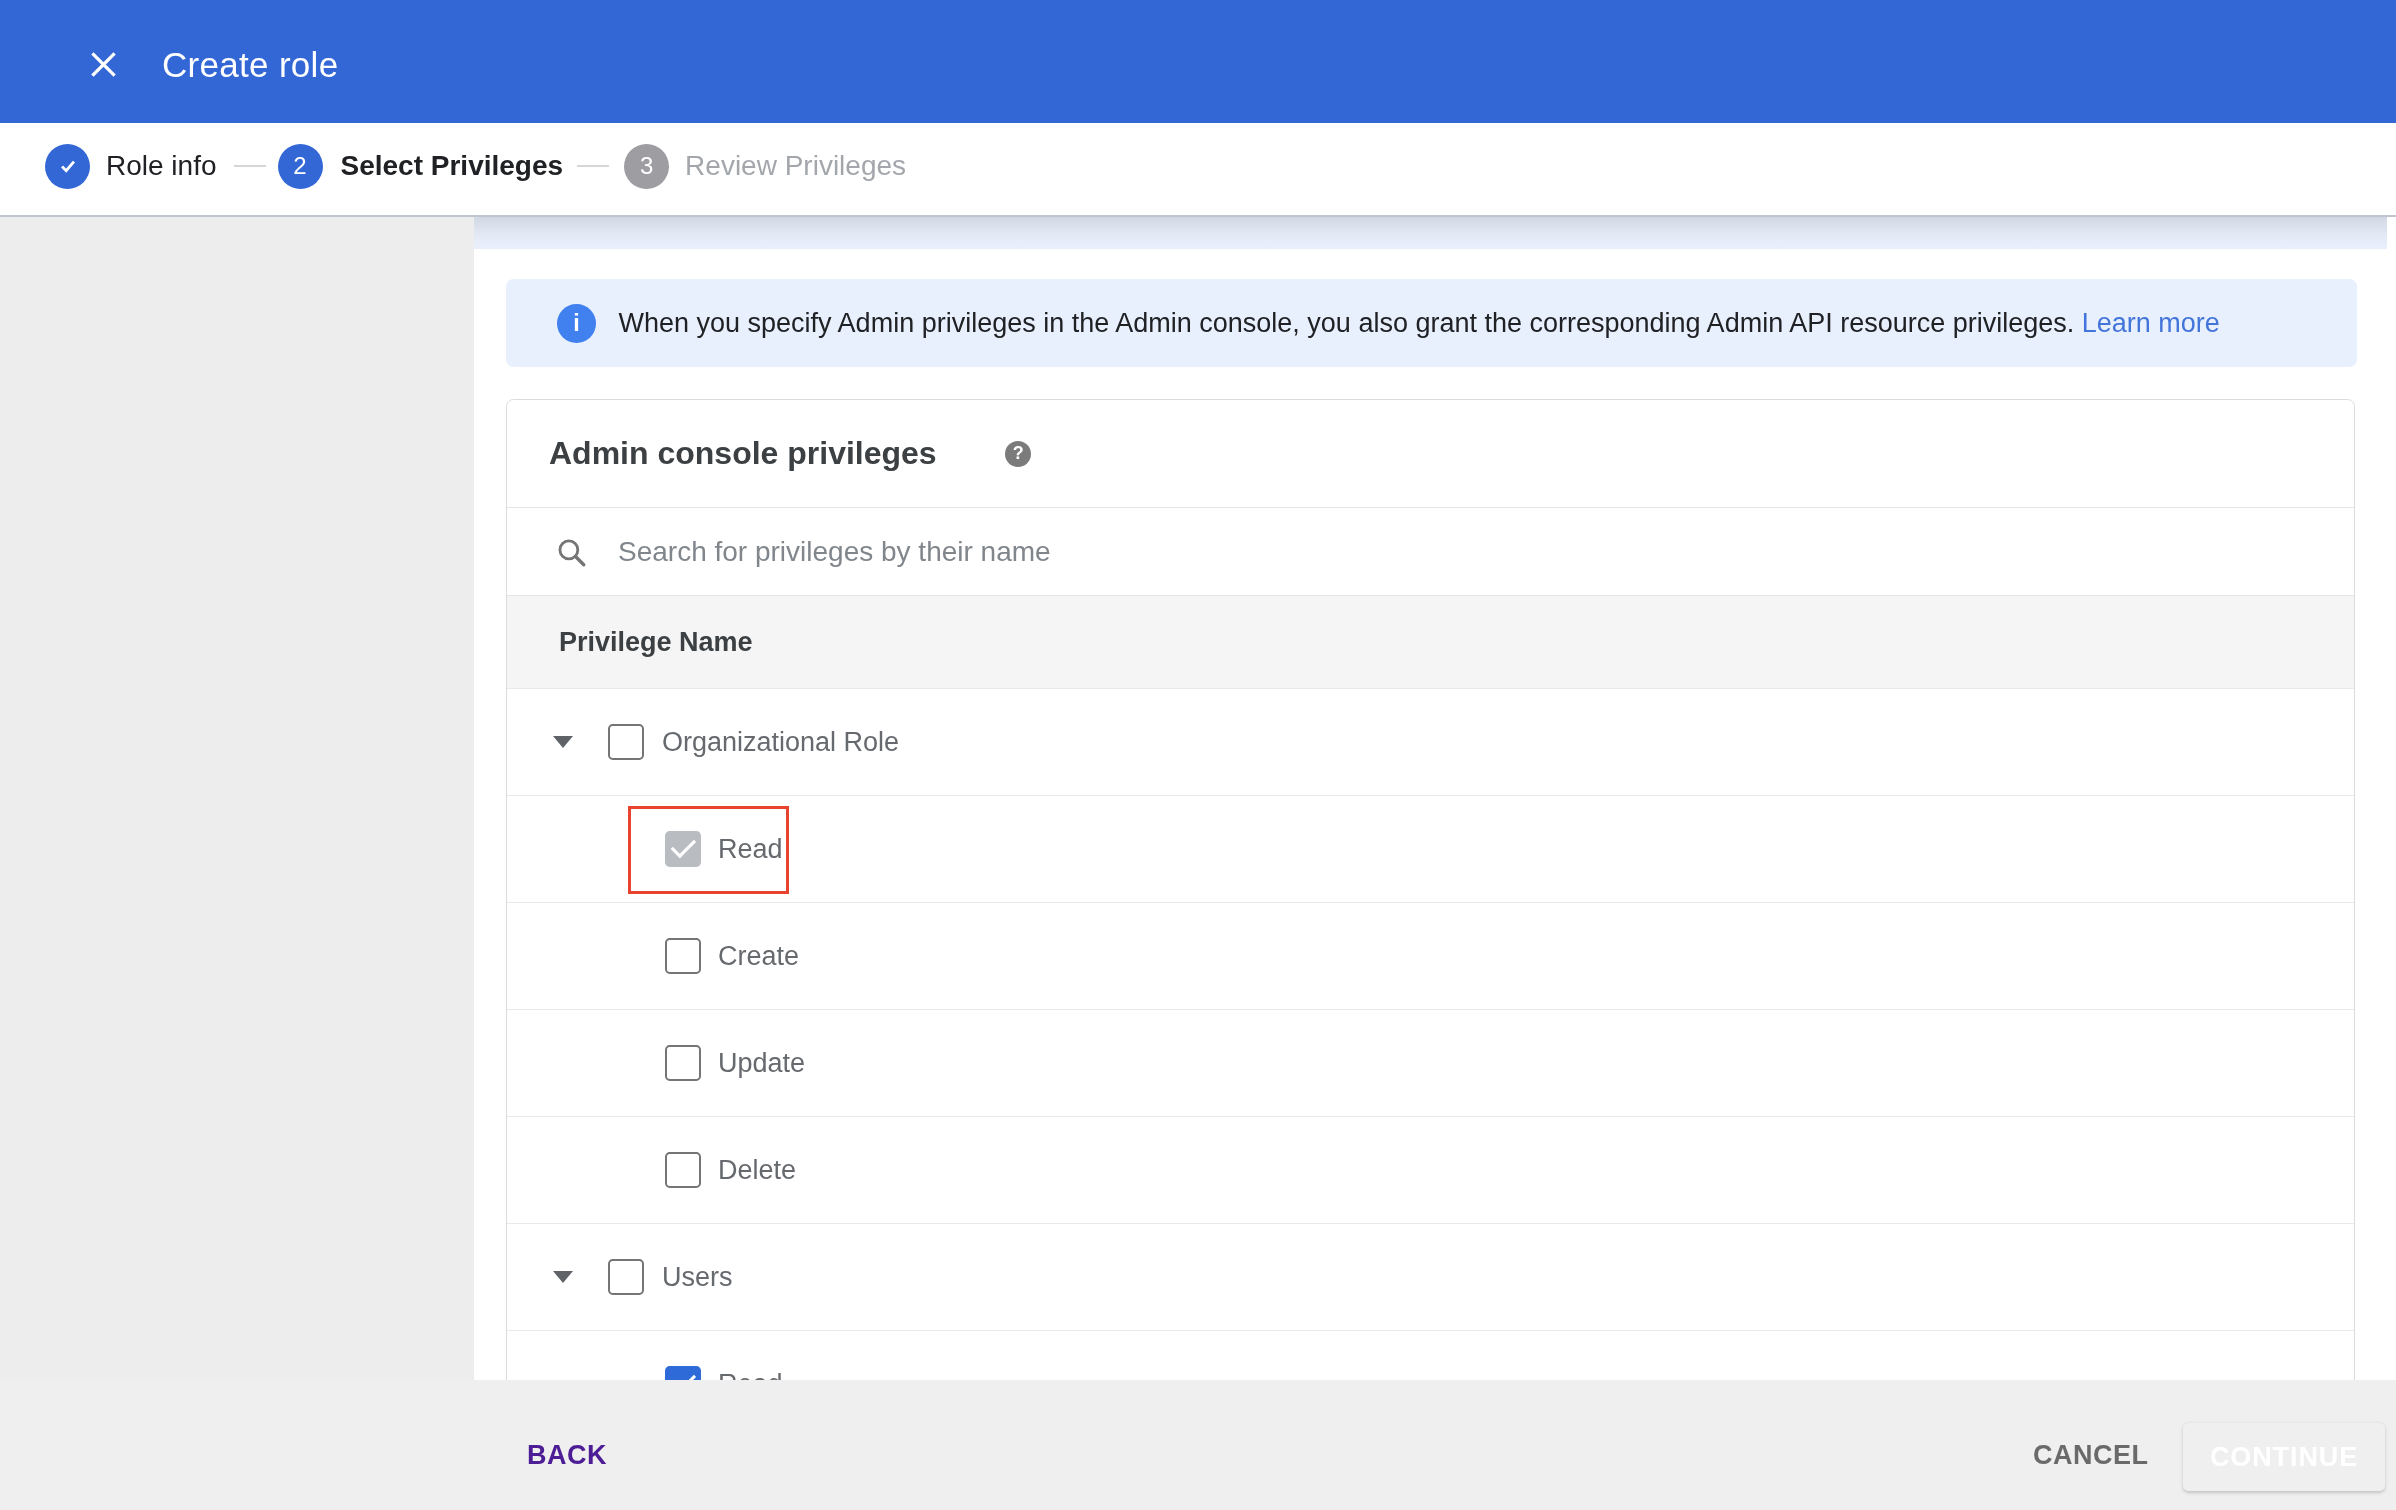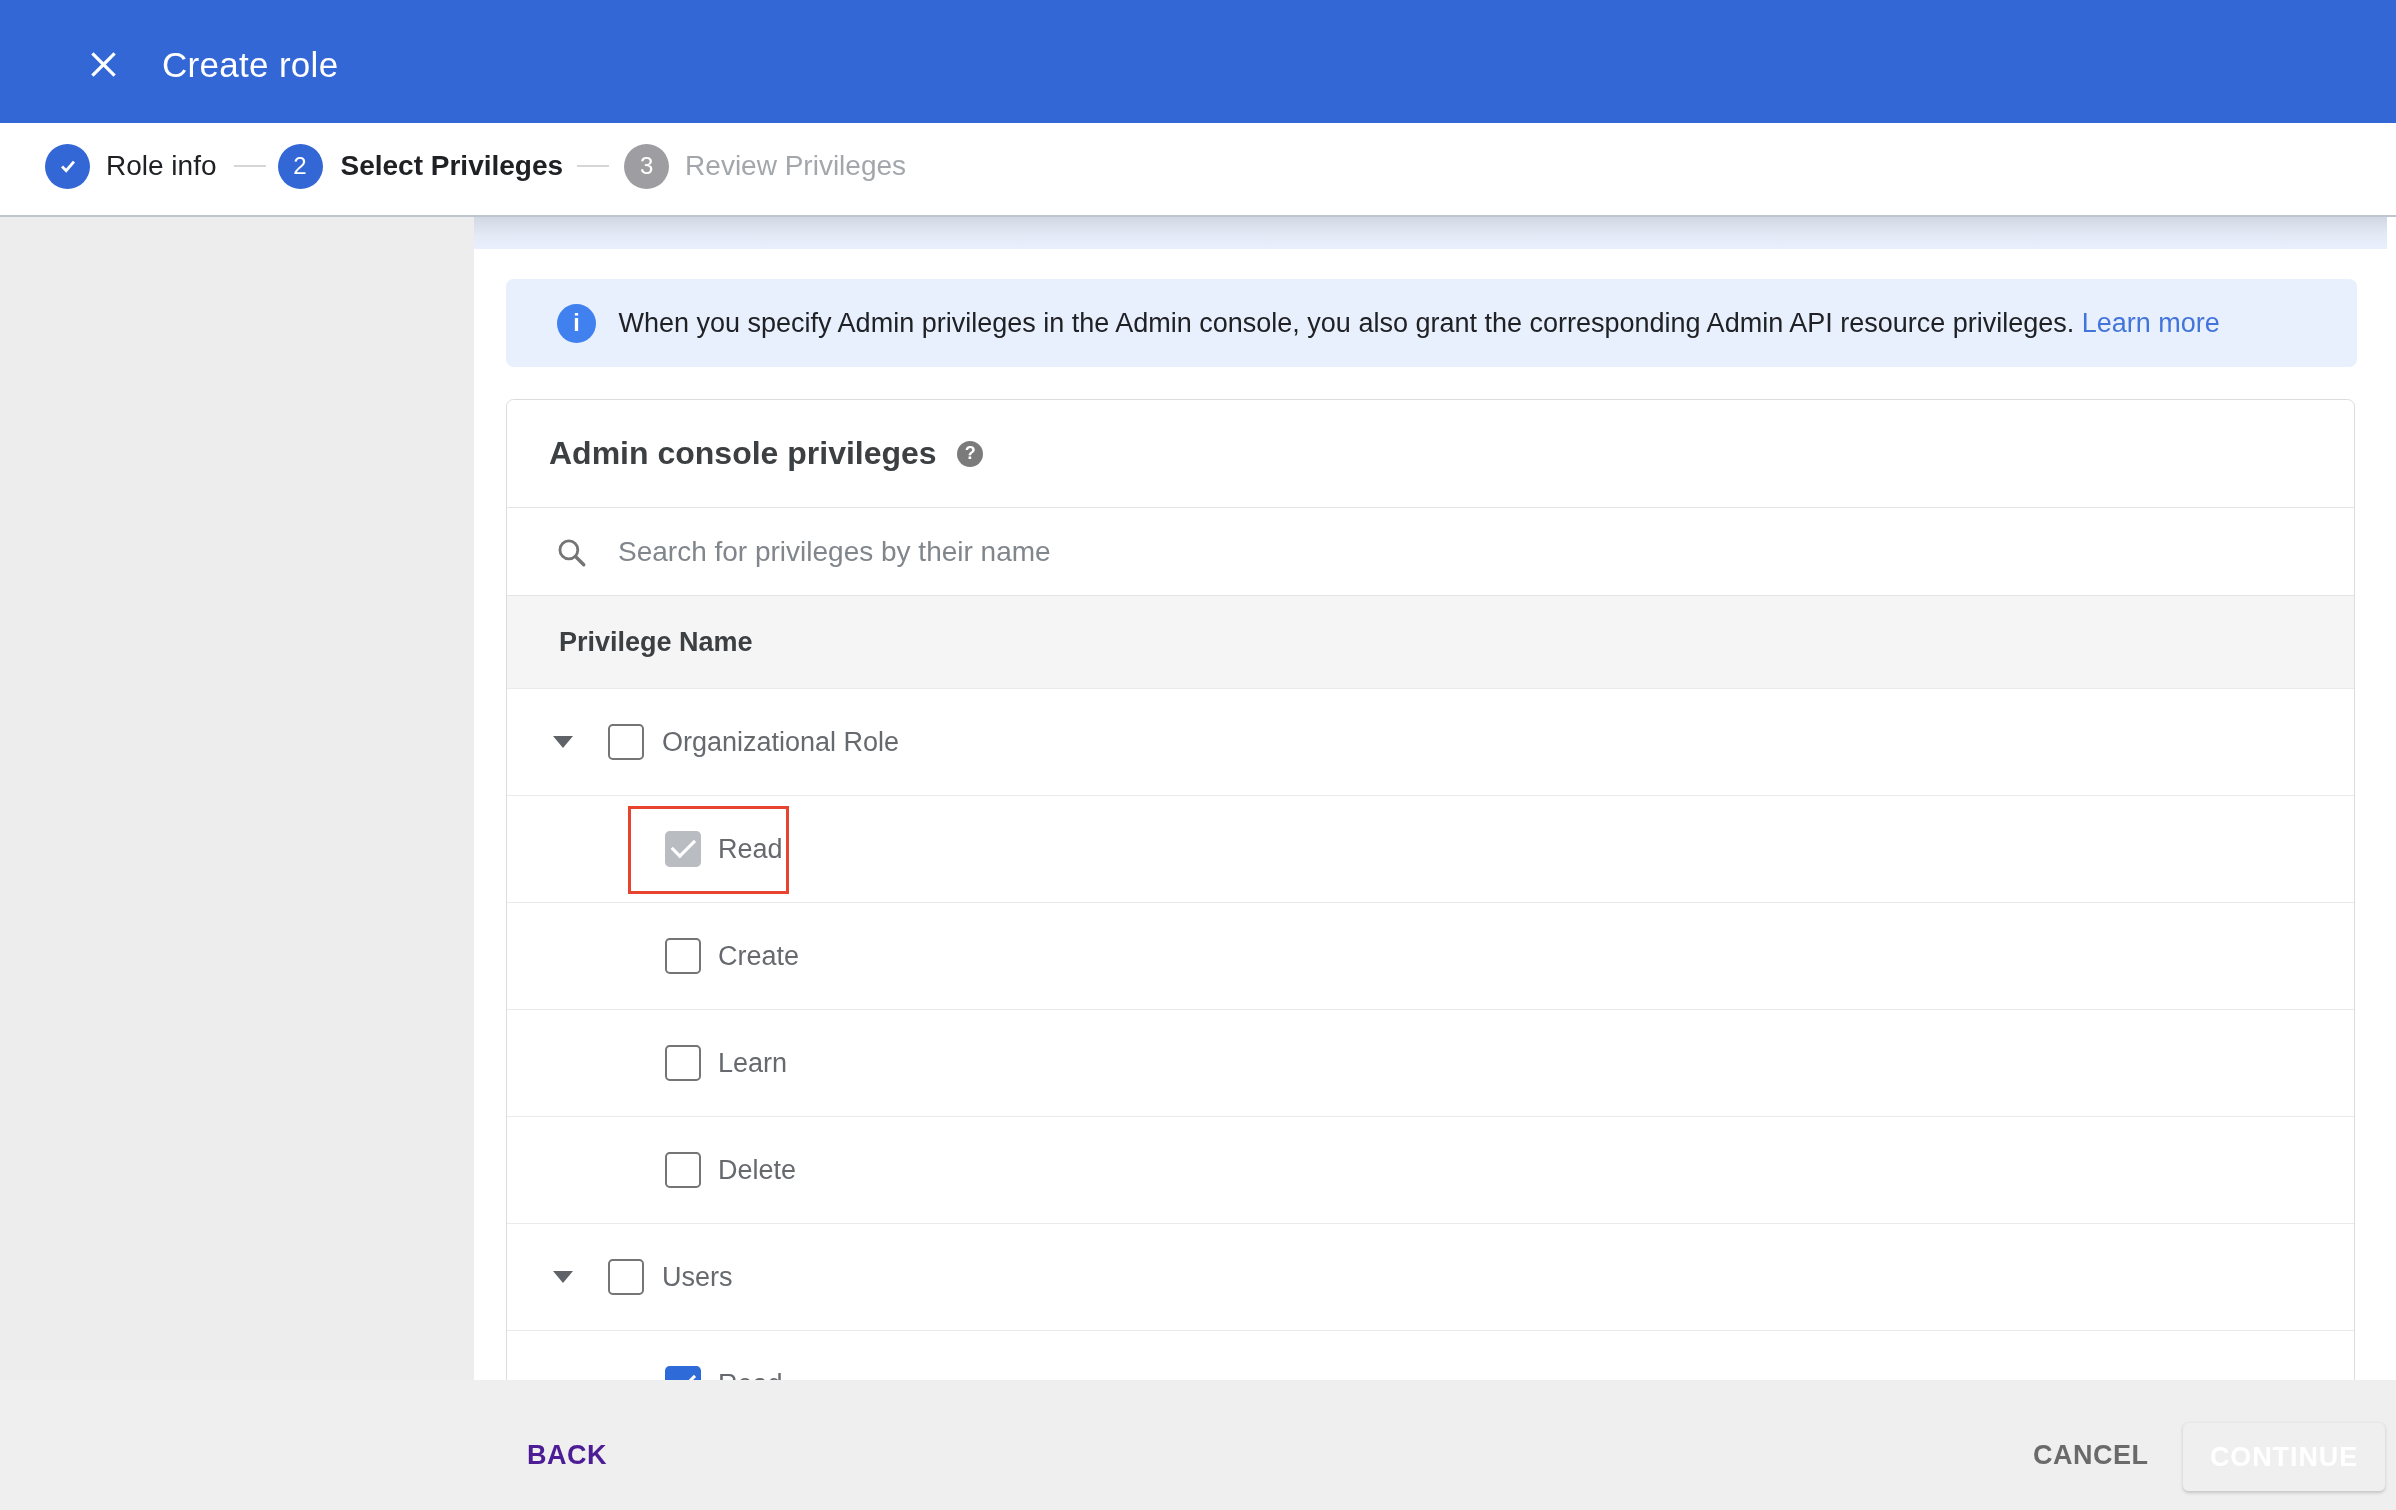--- a/index.html
+++ b/index.html
@@ -57,21 +57,21 @@
     display:flex; align-items:center; justify-content:center;
   }
   .banner-text{ margin-left:22.5px; font-size:27px; color:#202124; white-space:nowrap; }
   .banner-link{ color:#4374d9; text-decoration:none; margin-left:7.5px; cursor:pointer; }
 
   
   .card{
     position:absolute; left:506px; top:399px; width:1849px; height:1040px;
     background:#fff; border:1.9px solid #dadce0; border-radius:7.5px;
   }
-  .card-header{ height:108px; display:flex; align-items:center; border-bottom:1.9px solid #e3e5e8; }
+  .card-header{ height:108px; display:flex; align-items:center; border-bottom:1.9px solid #e3e5e8;gap:48px; }
   .card-title{ margin-left:42px; font-size:32px; font-weight:700; color:#3c4043; }
   .help-icon{
     margin-left:20.6px; width:26px; height:26px; border-radius:50%;
     background:#7b7b7b; color:#fff; font-size:18px; font-weight:700;
     display:flex; align-items:center; justify-content:center; cursor:pointer;
   }
   .search-row{ height:88px; display:flex; align-items:center; border-bottom:1.9px solid #e3e5e8; }
   .search-row svg{ margin-left:47px; flex:0 0 auto; }
   .search-input{
     margin-left:30px; width:1593px; border:none; outline:none;
@@ -183,21 +183,21 @@
           <span class="cbox checked gray"></span>
           <span class="plabel">Read</span>
           <div class="redbox"></div>
         </div>
         <div class="prow child">
           <span class="cbox"></span>
           <span class="plabel">Create</span>
         </div>
         <div class="prow child">
           <span class="cbox"></span>
-          <span class="plabel">Learn</span>
+          <span class="plabel">Update</span>
         </div>
         <div class="prow child">
           <span class="cbox"></span>
           <span class="plabel">Delete</span>
         </div>
         <div class="prow group">
           <span class="tri"></span>
           <span class="cbox"></span>
           <span class="plabel">Users</span>
         </div>

